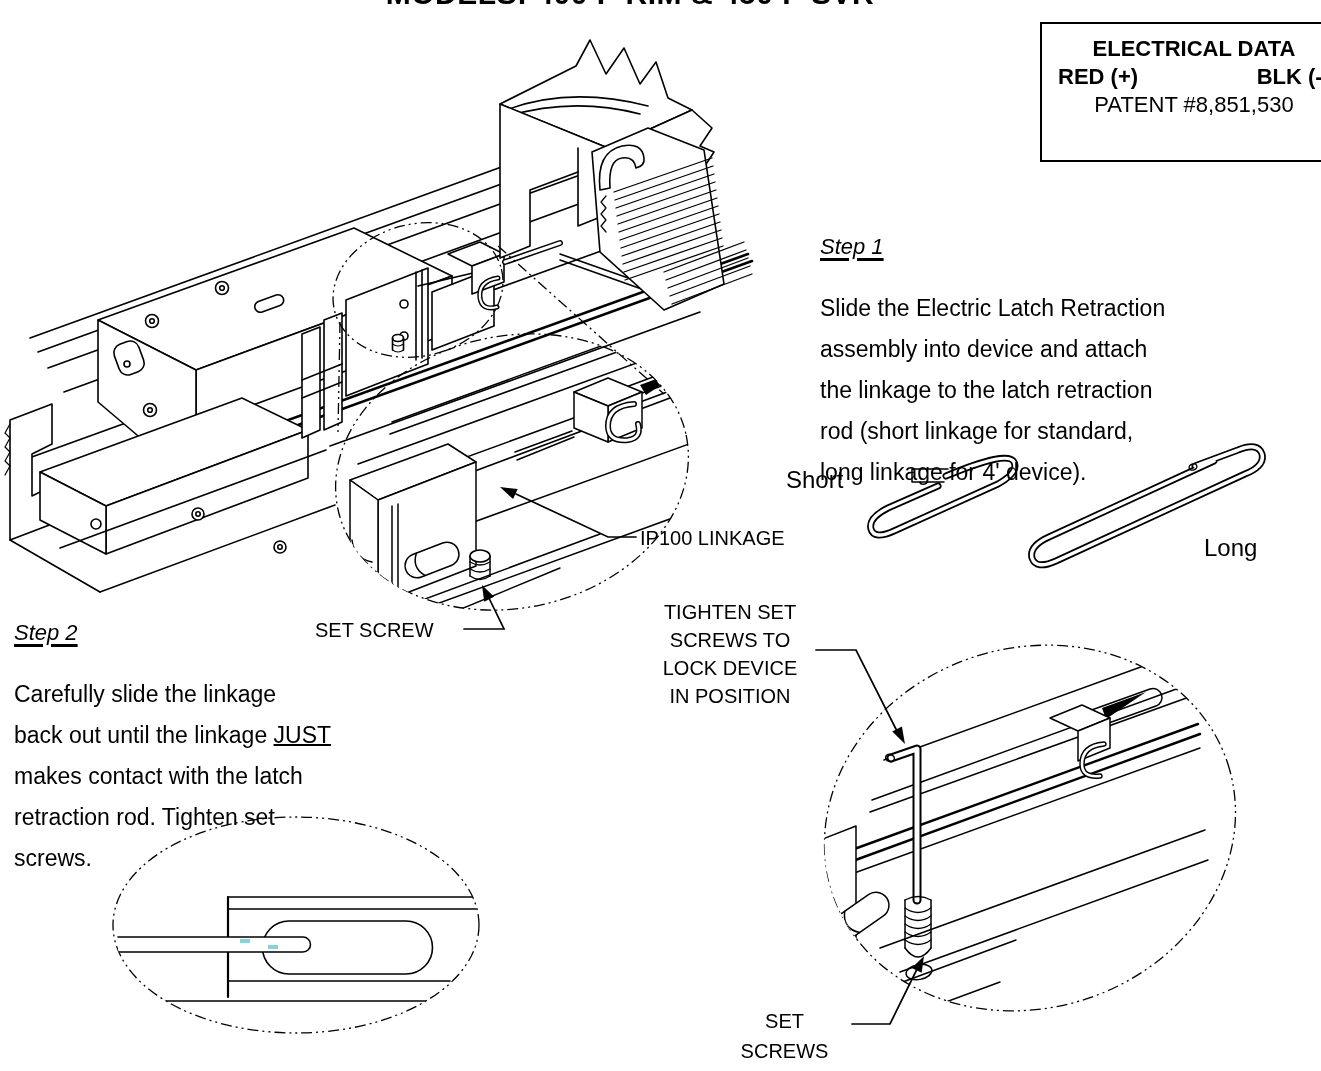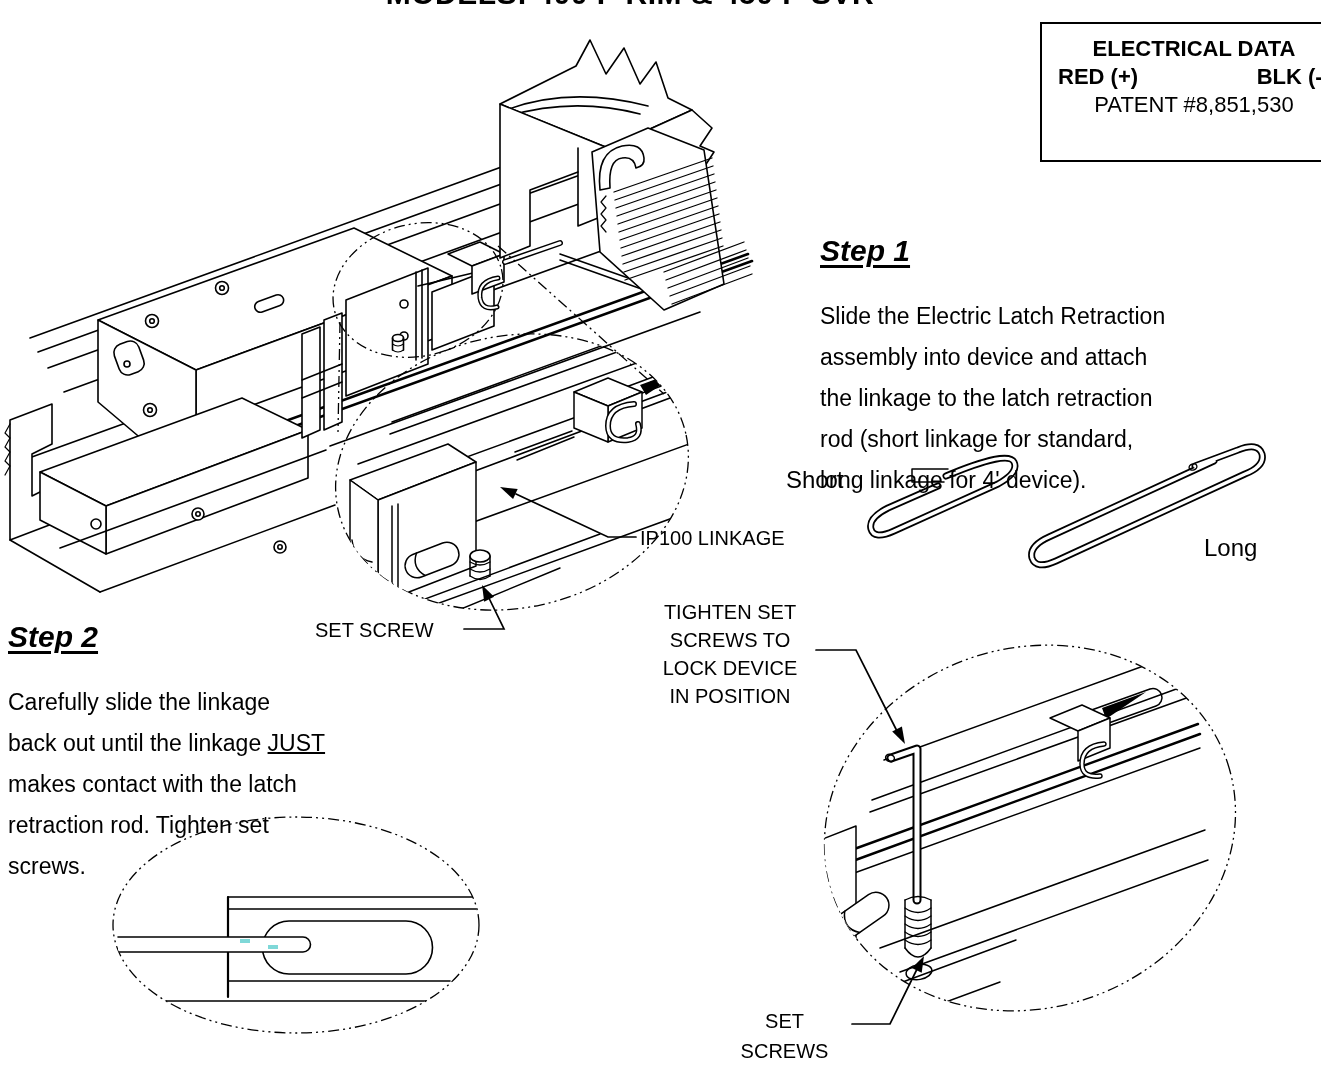--- a/index.html
+++ b/index.html
@@ -6,21 +6,21 @@
   #page{position:relative;width:1321px;height:1071px;background:#fff;overflow:hidden;
         font-family:"Liberation Sans",sans-serif;color:#000;}
   svg{position:absolute;left:0;top:0;}
   .txt{position:absolute;white-space:pre-line;}
   #title-clip{position:absolute;left:0;top:0;width:1260px;height:10px;overflow:hidden;text-align:center;}
   #title-clip .t{display:block;margin-top:-22px;font-size:30px;line-height:31px;font-weight:bold;letter-spacing:.5px;}
   #elec-box{position:absolute;left:1040px;top:22px;width:308px;height:140px;border:2px solid #000;
             text-align:center;font-size:22px;line-height:28px;padding-top:11px;box-sizing:border-box;}
   #elec-box .hd{font-weight:bold;}
   #elec-box .rb{display:flex;justify-content:space-between;padding:0 16px;font-weight:bold;}
-  .step-head{font-size:30px;font-weight:bold;font-style:italic;text-decoration:underline;
+  .step-head{font-size:22px;font-weight:normal;font-style:italic;text-decoration:underline;
              text-decoration-thickness:2.5px;text-underline-offset:4px;}
   .step-body{font-size:23px;line-height:41px;margin-top:10px;}
   .callout{font-size:20px;line-height:28px;}
   .sl-label{font-size:24px;}
   u.just{text-decoration:underline;text-decoration-thickness:2px;}
 </style>
 </head>
 <body>
 
 <div id="page">
@@ -243,21 +243,21 @@
 
   <div class="txt" style="left:820px;top:216px;width:486px;">
     <div class="step-head">Step 1</div>
     <div class="step-body">Slide the Electric Latch Retraction
 assembly into device and attach
 the linkage to the latch retraction
 rod (short linkage for standard,
 long linkage for 4' device).</div>
   </div>
 
-  <div class="txt" style="left:8px;top:602px;width:440px;">
+  <div class="txt" style="left:14px;top:602px;width:440px;">
     <div class="step-head">Step 2</div>
     <div class="step-body"><span>Carefully slide the linkage
 back out until the linkage  </span><u class="just">JUST</u><span>
 makes contact with the latch
 retraction rod.  Tighten set
 screws.</span></div>
   </div>
 
   <div class="txt sl-label" style="left:786px;top:466px;">Short</div>
   <div class="txt sl-label" style="left:1204px;top:534px;">Long</div>

